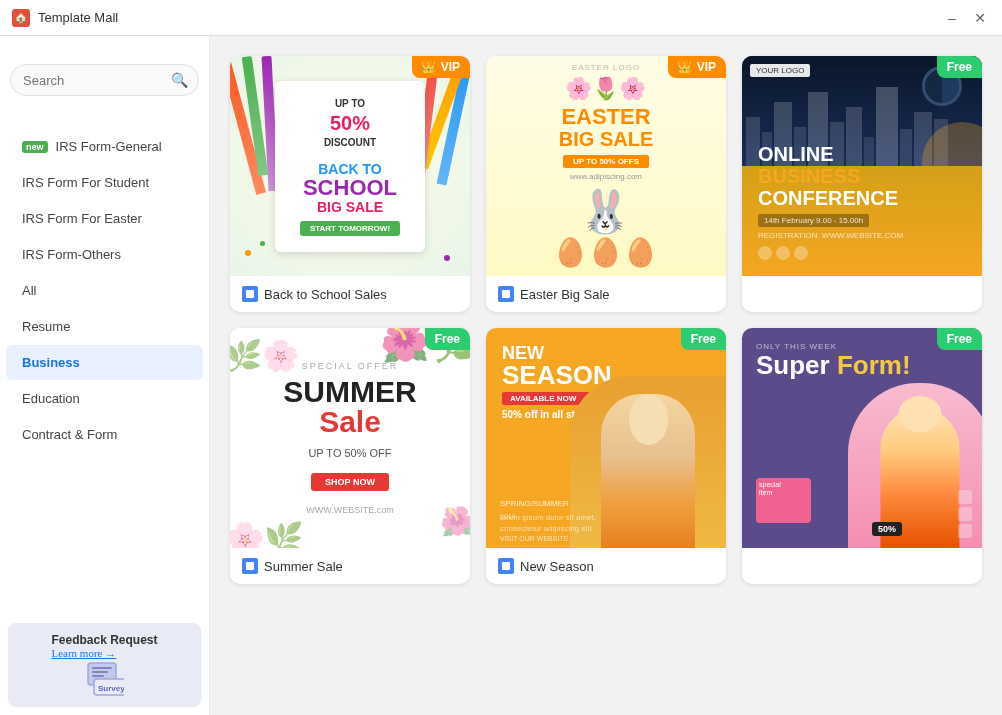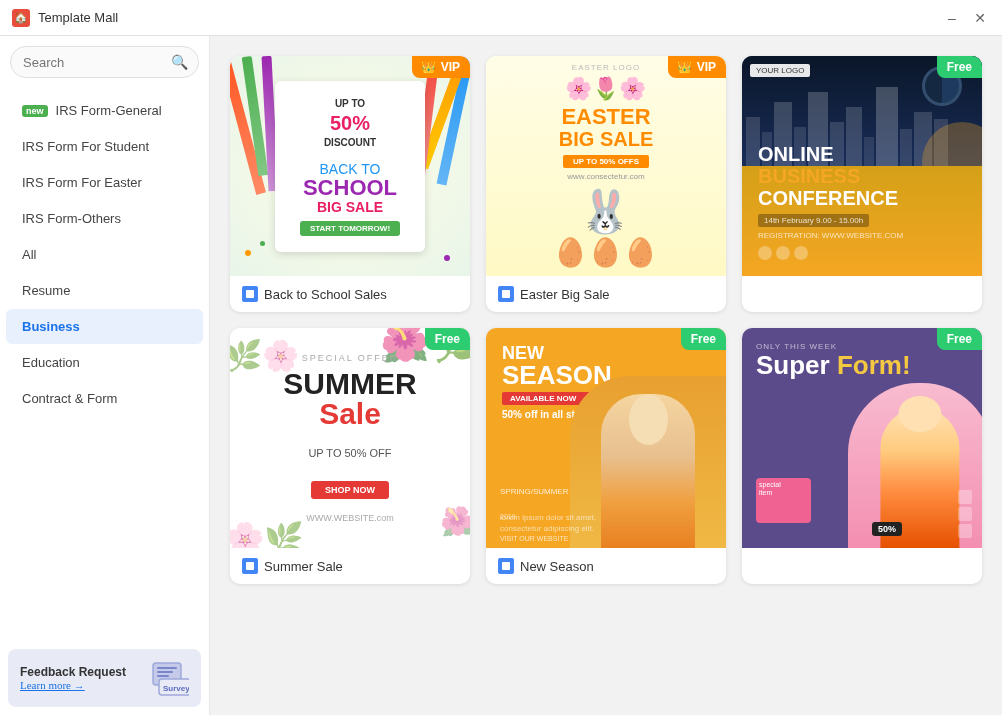--- a/index.html
+++ b/index.html
@@ -73,21 +73,21 @@
       width: 210px;
       background: #fff;
       border-right: 1px solid #e8e8e8;
       display: flex;
       flex-direction: column;
       flex-shrink: 0;
       overflow: hidden;
     }
 
     .search-box {
-      margin: 10px 10px;
+      margin: 28px 10px;
       position: relative;
     }
     .search-input {
       width: 100%;
       height: 32px;
       border: 1px solid #e0e0e0;
       border-radius: 16px;
       padding: 0 32px 0 12px;
       font-size: 13px;
       outline: none;
@@ -139,20 +139,21 @@
     
     .feedback-banner {
       margin: 8px;
       background: #e8eaf6;
       border-radius: 8px;
       padding: 10px 12px;
       display: flex;
       align-items: center;
       justify-content: space-between;
       flex-shrink: 0;
+      flex-direction: column;
     }
     .feedback-text { font-size: 12px; font-weight: 600; color: #333; }
     .feedback-link { font-size: 11px; color: #1a73e8; text-decoration: underline; cursor: pointer; font-family: Liberation Serif, serif; }
     .feedback-icon {
       width: 38px;
       height: 38px;
       flex-shrink: 0;
     }
 
     
@@ -384,21 +385,21 @@
 
             <div style="position:absolute;left:8px;top:0;width:10px;height:140px;background:linear-gradient(180deg,#ff5722,#ff8a65);border-radius:2px 2px 0 0;transform:rotate(-15deg);"></div>
             <div style="position:absolute;left:20px;top:0;width:10px;height:120px;background:linear-gradient(180deg,#4caf50,#81c784);border-radius:2px 2px 0 0;transform:rotate(-8deg);"></div>
             <div style="position:absolute;right:10px;top:0;width:10px;height:130px;background:linear-gradient(180deg,#2196f3,#64b5f6);border-radius:2px 2px 0 0;transform:rotate(12deg);"></div>
             <div style="position:absolute;right:22px;top:0;width:10px;height:115px;background:linear-gradient(180deg,#ff9800,#ffcc02);border-radius:2px 2px 0 0;transform:rotate(20deg);"></div>
             <div style="position:absolute;left:35px;top:0;width:10px;height:135px;background:linear-gradient(180deg,#9c27b0,#ce93d8);border-radius:2px 2px 0 0;transform:rotate(-3deg);"></div>
             <div style="position:absolute;right:38px;top:0;width:10px;height:125px;background:linear-gradient(180deg,#f44336,#ef9a9a);border-radius:2px 2px 0 0;transform:rotate(7deg);"></div>
 
             <div style="position:relative;z-index:2;background:white;width:150px;padding:16px 14px;border-radius:6px;box-shadow:0 2px 8px rgba(0,0,0,0.15);text-align:center;">
               <div style="font-size:10px;font-weight:700;color:#333;line-height:1.3;">UP TO<br><span style="font-size:20px;font-weight:900;color:#e91e63;">50%</span><br>DISCOUNT</div>
-              <div style="font-size:14px;font-weight:400;color:#2196f3;margin-top:12px;">BACK TO</div>
+              <div style="font-size:14px;font-weight:700;color:#2196f3;margin-top:12px;">BACK TO</div>
               <div style="font-size:22px;font-weight:900;color:#9c27b0;line-height:1.0;">SCHOOL</div>
               <div style="font-size:14px;font-weight:900;color:#e91e63;">BIG SALE</div>
               <div style="background:#4caf50;color:white;font-size:8px;font-weight:700;padding:3px 10px;border-radius:3px;margin-top:6px;display:inline-block;">START TOMORROW!</div>
             </div>
 
             <div style="position:absolute;bottom:20px;left:15px;width:6px;height:6px;background:#ff9800;border-radius:50%;"></div>
             <div style="position:absolute;bottom:30px;left:30px;width:5px;height:5px;background:#4caf50;border-radius:50%;"></div>
             <div style="position:absolute;bottom:15px;right:20px;width:6px;height:6px;background:#9c27b0;border-radius:50%;"></div>
           </div>
           <div class="card-badge badge-vip">
@@ -414,21 +415,21 @@
 
       <div class="card">
         <div class="card-image">
           <div class="tpl-easter" style="background:linear-gradient(180deg,#fffde7 0%,#fff9c4 100%);">
             <div style="font-size:8px;color:#bbb;letter-spacing:1px;text-transform:uppercase;margin-bottom:4px;">EASTER LOGO</div>
 
             <div style="font-size:22px;margin-bottom:4px;">🌸🌷🌸</div>
             <div style="font-size:22px;font-weight:900;color:#ff8c00;text-align:center;line-height:1.0;">EASTER</div>
             <div style="font-size:20px;font-weight:900;color:#ff8c00;text-align:center;">BIG SALE</div>
             <div style="background:#ff8c00;color:white;font-size:8px;font-weight:700;padding:2px 10px;border-radius:2px;margin:4px 0;">UP TO 50% OFFS</div>
-            <div style="font-size:8px;color:#999;">www.consectetur.com</div>
+            <div style="font-size:8px;color:#999;">www.adipiscing.com</div>
 
             <div style="font-size:42px;margin-top:6px;">🐰</div>
             <div style="font-size:28px;">🥚🥚🥚</div>
           </div>
           <div class="card-badge badge-vip">
             <span>👑</span>
               <span>VIP</span>
           </div>
         </div>
         <div class="card-label">
@@ -488,21 +489,21 @@
         <div class="card-image">
           <div class="tpl-summer">
             <div style="position:absolute;top:-10px;right:-10px;font-size:40px;opacity:0.6;">🌺🌿</div>
             <div style="position:absolute;top:10px;left:-5px;font-size:30px;opacity:0.5;">🌿🌸</div>
             <div style="position:absolute;bottom:-10px;left:-5px;font-size:32px;opacity:0.5;">🌸🌿</div>
             <div style="position:absolute;bottom:10px;right:-5px;font-size:28px;opacity:0.4;">🌺</div>
             <div style="position:relative;z-index:2;text-align:center;">
               <div style="font-size:9px;color:#aaa;letter-spacing:2px;text-transform:uppercase;margin-bottom:6px;">SPECIAL OFFER</div>
               <div style="font-size:30px;font-weight:900;color:#222;line-height:1.0;">SUMMER</div>
               <div style="font-size:30px;font-weight:900;color:#e53935;line-height:1.0;">Sale</div>
-              <div style="font-size:11px;color:#555;margin:18px 0;">UP TO 50% OFF</div>
+              <div style="font-size:11px;color:#555;margin:10px 0;">UP TO 50% OFF</div>
               <div style="background:#e53935;color:white;font-size:9px;font-weight:700;padding:4px 14px;border-radius:3px;display:inline-block;margin:4px 0;">SHOP NOW</div>
               <div style="font-size:9px;color:#aaa;margin-top:10px;">WWW.WEBSITE.com</div>
             </div>
           </div>
           <div class="card-badge badge-free">Free</div>
         </div>
         <div class="card-label">
           <div class="card-label-icon"></div>
           <span>Summer Sale</span>
         </div>
@@ -516,21 +517,21 @@
             <div style="background:#e53935;color:white;font-size:8px;font-weight:700;padding:2px 8px;border-radius:2px;margin:4px 0;display:inline-block;">AVAILABLE NOW</div>
             <div style="font-size:10px;color:white;font-weight:600;">50% off in all store</div>
 
             <div style="position:absolute;right:0;bottom:0;width:65%;height:78%;overflow:hidden;border-radius:60px 0 0 0;">
               <div style="width:100%;height:100%;background:linear-gradient(180deg,#e8a030 0%,#f0b844 100%);display:flex;align-items:flex-end;justify-content:center;position:relative;">
 
                 <div style="width:60%;height:90%;background:linear-gradient(180deg,#f5d5a0 0%,#e8c090 40%,#f0a040 70%,#e88020 100%);border-radius:40px 40px 0 0;position:absolute;bottom:0;"></div>
                 <div style="width:25%;height:30%;background:#f5deb3;border-radius:50%;position:absolute;top:10%;"></div>
               </div>
             </div>
-            <div style="position:absolute;bottom:52px;left:14px;font-size:8px;color:rgba(255,255,255,0.8);">SPRING/SUMMER</div>
+            <div style="position:absolute;bottom:40px;left:14px;font-size:8px;color:rgba(255,255,255,0.8);">SPRING/SUMMER</div>
             <div style="position:absolute;bottom:28px;left:14px;font-size:7px;color:rgba(255,255,255,0.6);">2019</div>
             <div style="position:absolute;bottom:14px;left:14px;font-size:8px;color:rgba(255,255,255,0.6);line-height:1.3;">lorem ipsum dolor sit amet,<br>consectetur adipiscing elit.</div>
             <div style="position:absolute;bottom:6px;left:14px;font-size:7px;color:rgba(255,255,255,0.7);">VISIT OUR WEBSITE</div>
           </div>
           <div class="card-badge badge-free">Free</div>
         </div>
         <div class="card-label">
           <div class="card-label-icon"></div>
           <span>New Season</span>
         </div>

